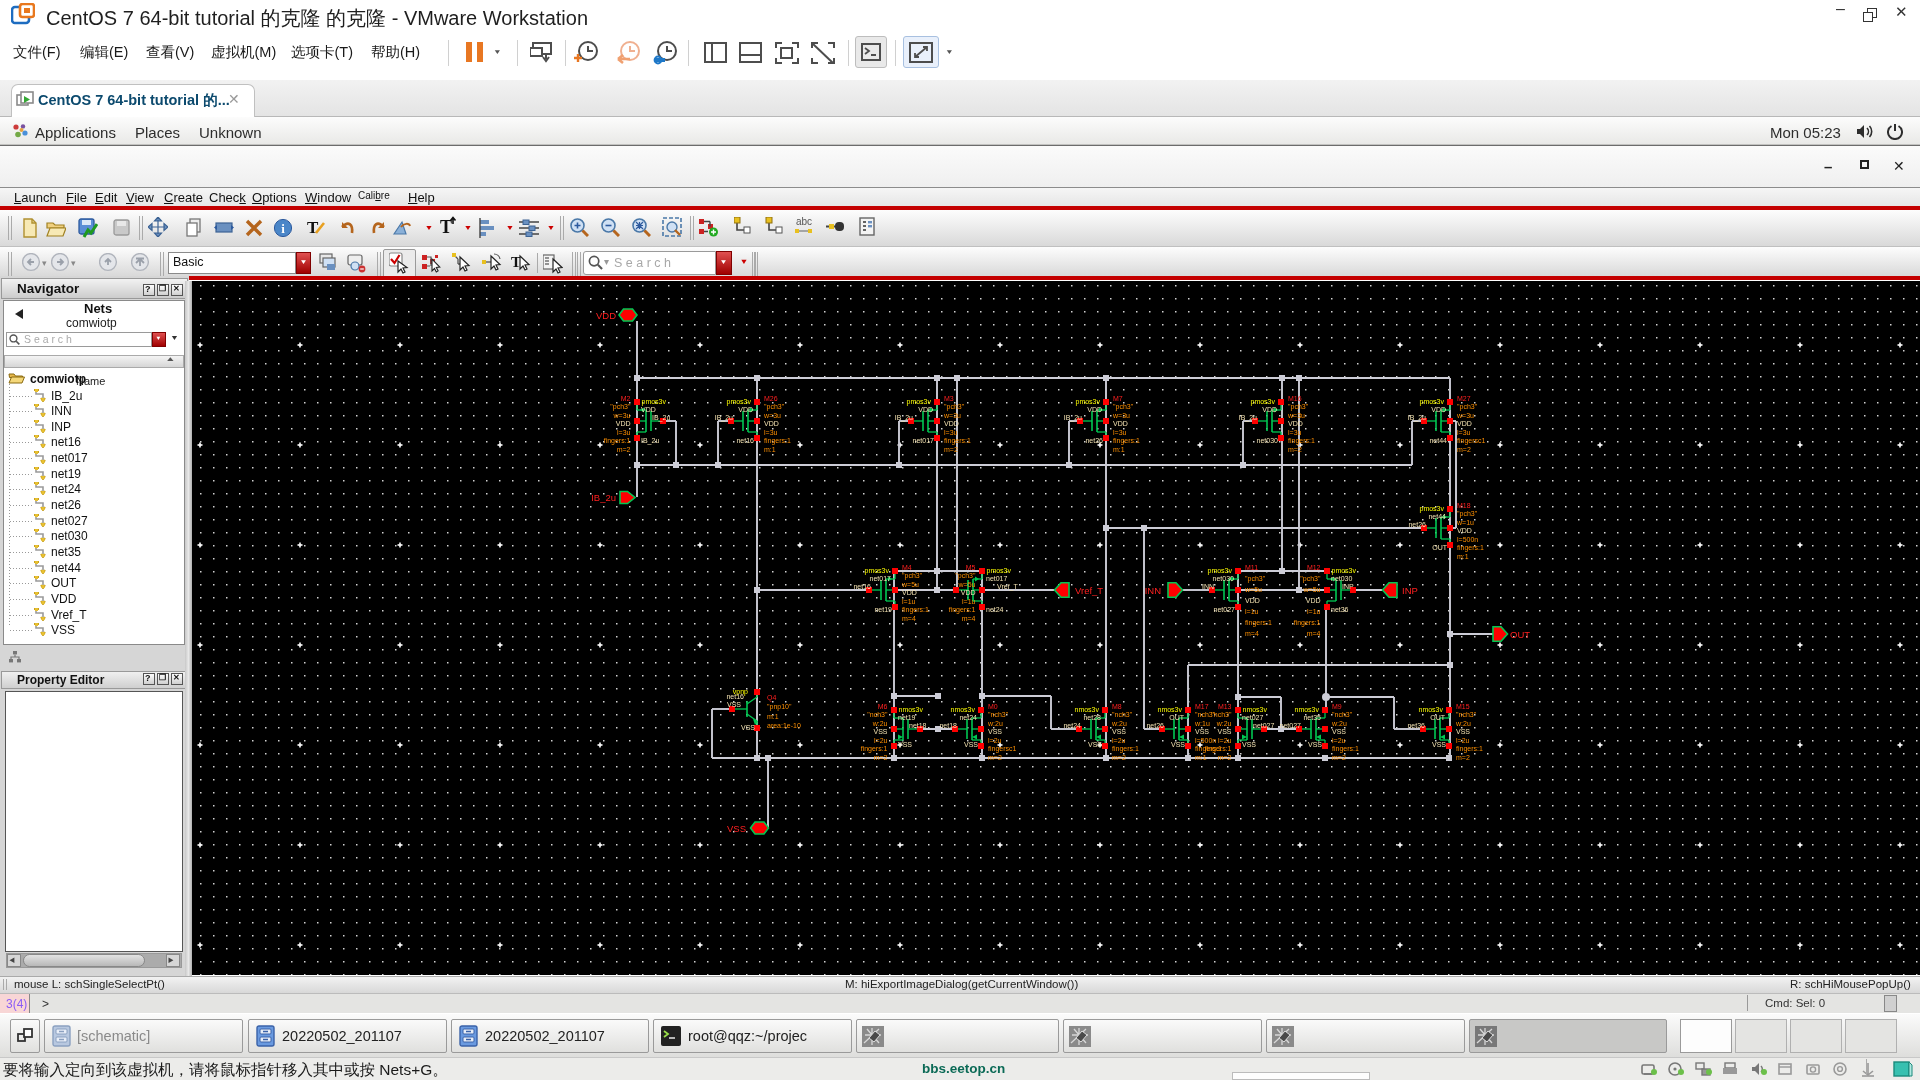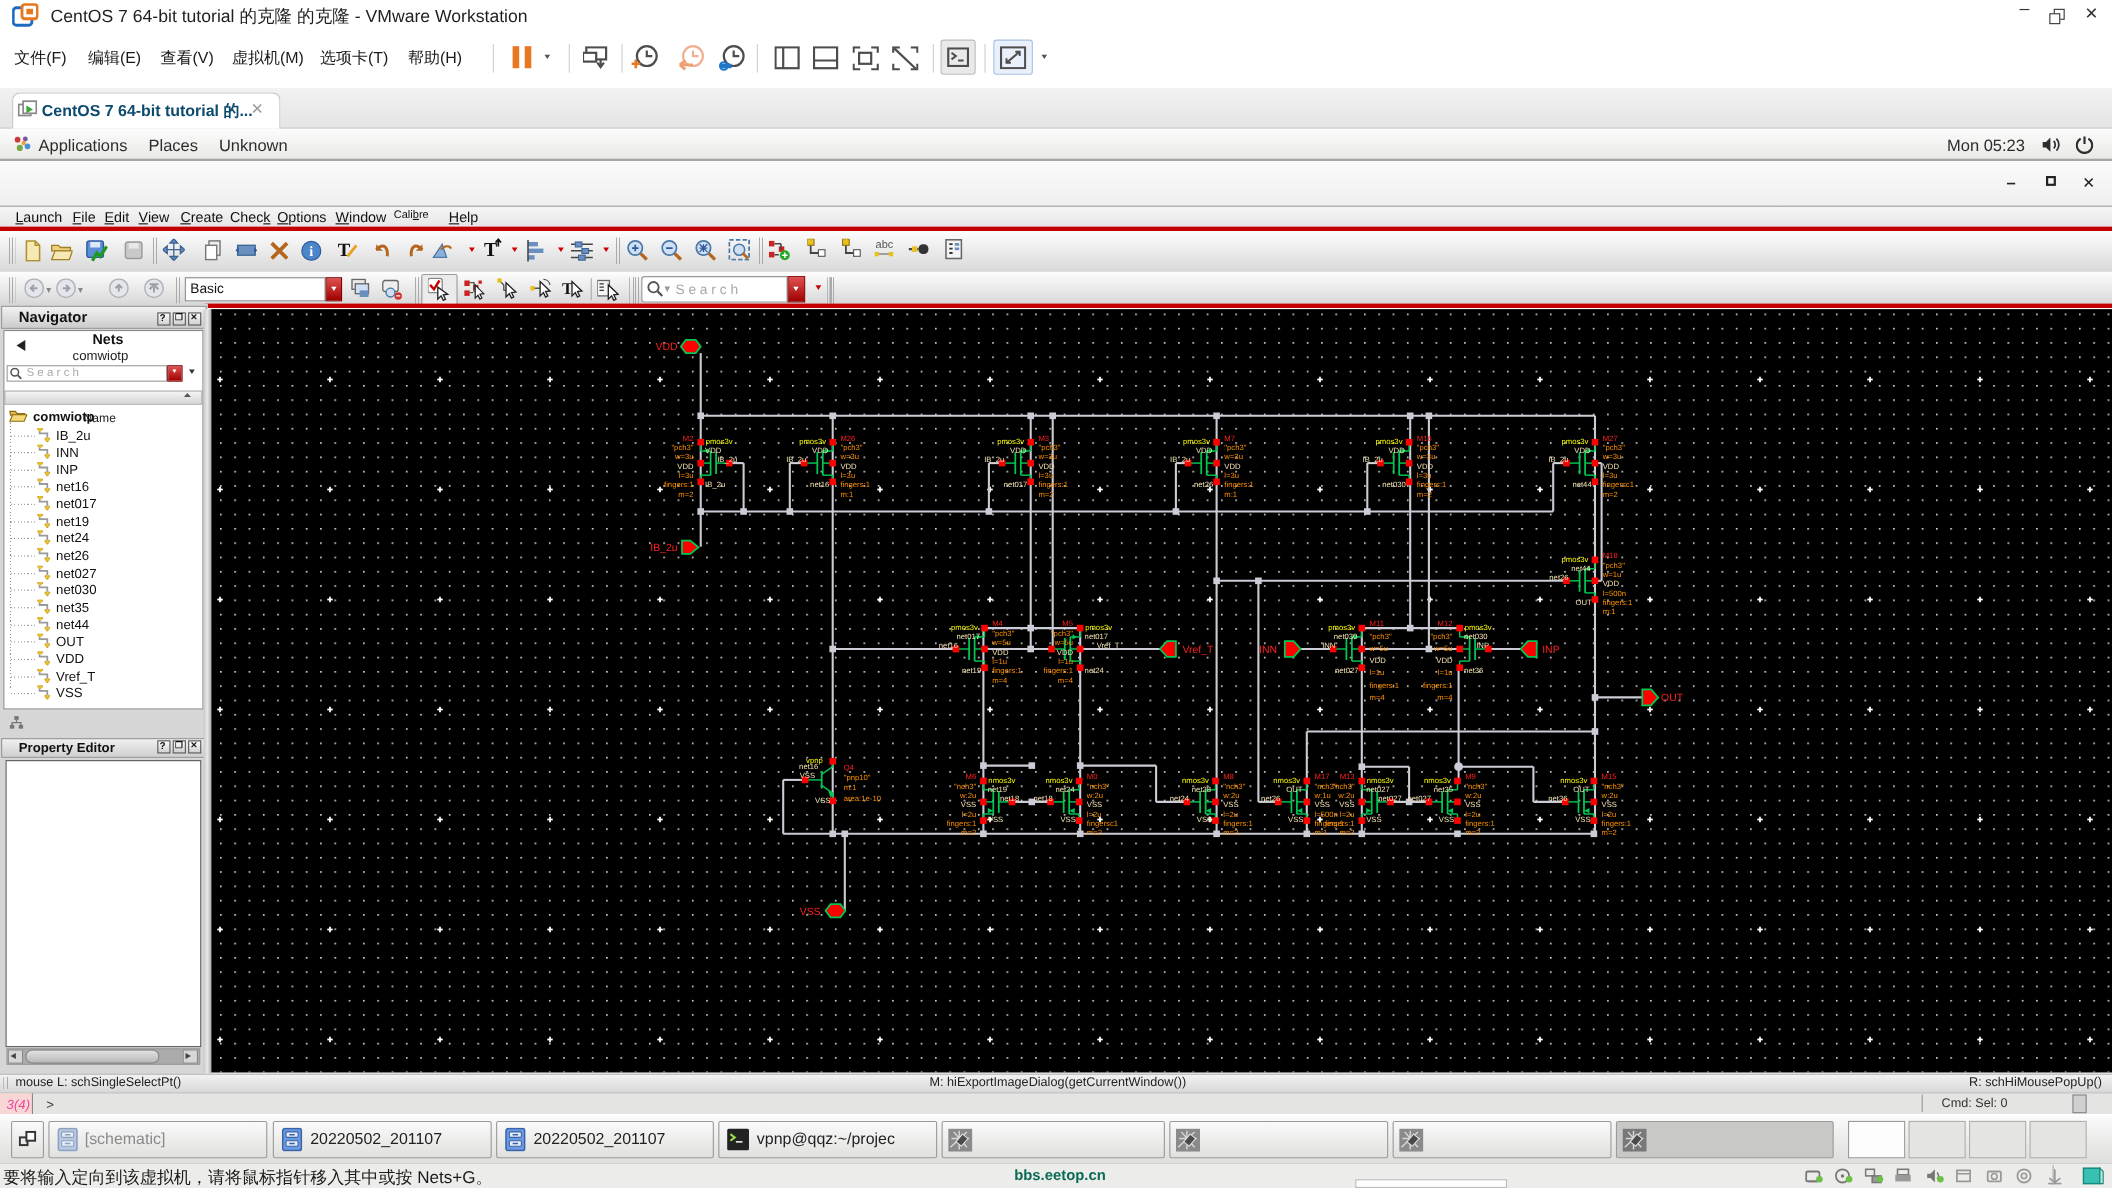--- a/index.html
+++ b/index.html
@@ -6,21 +6,21 @@
 .abs{position:absolute;}
 .tx{position:absolute;white-space:pre;}
 </style></head>
 <body>
 <div class="abs" style="left:0;top:0;width:1920px;height:28px;background:#ffffff;"></div>
 <svg class="abs" style="left:11px;top:3px" width="24" height="23" viewBox="0 0 24 23">
 <rect x="1" y="4" width="17" height="16" rx="3" fill="none" stroke="#1d6cc0" stroke-width="2.6"></rect>
 <rect x="9" y="1" width="14" height="13" rx="2.5" fill="#fff" stroke="#e8781e" stroke-width="2.6"></rect>
 <rect x="13" y="5" width="6" height="5" fill="#e8781e"></rect>
 </svg>
-<div class="tx" style="left:46px;top:5px;font-size:16px;color:#1f1f1f;text-align:right;">CentOS 7 64-bit tutorial 的克隆 的克隆 - VMware Workstation</div>
+<div class="tx" style="left:46px;top:5px;font-size:20px;color:#1f1f1f;text-align:right;">CentOS 7 64-bit tutorial 的克隆 的克隆 - VMware Workstation</div>
 <div class="tx" style="left:1836px;top:0px;font-size:16px;color:#333;">–</div>
 <div class="abs" style="left:1866.5px;top:8px;width:10px;height:10px;border:1.4px solid #333;"></div>
 <div class="abs" style="left:1862.5px;top:12px;width:10px;height:10px;border:1.4px solid #333;background:#fff;"></div>
 <div class="tx" style="left:1895px;top:3px;font-size:15px;color:#333;">✕</div>
 <div class="abs" style="left:0;top:28px;width:1920px;height:52px;background:#ffffff;"></div>
 <div class="tx" style="left:13px;top:43px;font-size:14.5px;color:#1a1a1a;">文件(F)</div>
 <div class="tx" style="left:80px;top:43px;font-size:14.5px;color:#1a1a1a;">编辑(E)</div>
 <div class="tx" style="left:146px;top:43px;font-size:14.5px;color:#1a1a1a;">查看(V)</div>
 <div class="tx" style="left:211px;top:43px;font-size:14.5px;color:#1a1a1a;">虚拟机(M)</div>
 <div class="tx" style="left:291px;top:43px;font-size:14.5px;color:#1a1a1a;">选项卡(T)</div>
@@ -526,21 +526,21 @@
 <div class="abs" style="left:23px;top:954px;width:122px;height:13px;background:linear-gradient(#e2e2e2,#b8b8b8);border:1px solid #888;border-radius:7px;"></div>
 <div class="abs" style="left:166px;top:954px;width:14px;height:13px;background:#d6d6d6;border:1px solid #888;"></div>
 <div class="tx" style="left:168px;top:955px;font-size:8px;color:#444;transform:scale(0.8,0.9);">▶</div>
 <div class="abs" style="left:0;top:976px;width:1920px;height:17px;background:linear-gradient(#f2f2f2,#d8d8d8);border-top:1px solid #aaa;"></div>
 <div class="abs" style="left:3px;top:979px;width:6px;height:11px;background:repeating-linear-gradient(90deg,#aaa 0,#aaa 1px,transparent 1px,transparent 3px);"></div>
 <div class="tx" style="left:14px;top:978px;font-size:11.5px;color:#222;">mouse L: schSingleSelectPt()</div>
 <div class="tx" style="left:845px;top:978px;font-size:11.5px;color:#222;">M: hiExportImageDialog(getCurrentWindow())</div>
 <div class="tx" style="left:1790px;top:978px;font-size:11.5px;color:#222;">R: schHiMousePopUp()</div>
 <div class="abs" style="left:0;top:993px;width:1920px;height:20px;background:#e4e4e2;border-top:1px solid #bbb;"></div>
 <div class="abs" style="left:0px;top:994px;width:30px;height:19px;background:#f8d6d6;border-right:1.5px solid #888;"></div>
-<div class="tx" style="left:6px;top:997px;font-size:12px;color:#ec4899;font-style:italic;">3(4)</div>
+<div class="tx" style="left:6px;top:997px;font-size:12px;color:#8b5cf6;">3(4)</div>
 <div class="tx" style="left:42px;top:997px;font-size:12px;color:#333;">&gt;</div>
 <div class="abs" style="left:1747px;top:995px;width:1px;height:16px;background:#999;"></div>
 <div class="tx" style="left:1765px;top:997px;font-size:11.5px;color:#333;">Cmd: Sel: 0</div>
 <div class="abs" style="left:1884px;top:995px;width:13px;height:17px;background:#d0d0d0;border:1px solid #888;"></div>
 <div class="abs" style="left:0;top:1013px;width:1920px;height:44px;background:linear-gradient(#fbfbfb,#dededc);border-top:1px solid #fff;"></div>
 <div class="abs" style="left:10px;top:1019px;width:30px;height:34px;background:linear-gradient(#fafafa,#e0e0de);border:1px solid #9a9a9a;border-radius:2px;"></div>
 <svg class="abs" style="left:17px;top:1028px" width="16" height="16" viewBox="0 0 16 16">
 <rect x="1" y="6" width="7" height="7" fill="none" stroke="#333" stroke-width="1.8"></rect>
 <rect x="7" y="1" width="8" height="8" fill="#fff" stroke="#333" stroke-width="1.8"></rect>
   </svg>
@@ -567,21 +567,21 @@
 <rect x="4" y="12" width="11" height="5" rx="1" fill="#e8eef8" stroke="#3a62a8"></rect>
 <path d="M7 6.5 h5 M7 14.5 h5" stroke="#3a62a8" stroke-width="1.4"></path>
   </svg>
 <div class="tx" style="left:485px;top:1028px;font-size:14.5px;color:#222;">20220502_201107</div>
 <div class="abs" style="left:653px;top:1019px;width:199px;height:34px;background:linear-gradient(#fafafa,#e0e0de);border:1px solid #9a9a9a;border-radius:2px;"></div>
 <svg class="abs" style="left:661px;top:1026px" width="20" height="20" viewBox="0 0 20 20">
 <rect x="0" y="0" width="20" height="20" rx="2" fill="#222"></rect>
 <path d="M3 5 l4 3 -4 3" stroke="#9adf4a" stroke-width="1.8" fill="none"></path>
     <path d="M8 12 h6" stroke="#ddd" stroke-width="1.6"></path>
   </svg>
-<div class="tx" style="left:688px;top:1028px;font-size:14.5px;color:#222;">vpnp@qqz:~/projec</div>
+<div class="tx" style="left:688px;top:1028px;font-size:14.5px;color:#222;">root@qqz:~/projec</div>
 <div class="abs" style="left:856px;top:1019px;width:203px;height:34px;background:linear-gradient(#fafafa,#e0e0de);border:1px solid #9a9a9a;border-radius:2px;"></div>
 <svg class="abs" style="left:862px;top:1026px" width="22" height="21" viewBox="0 0 22 21">
 <rect x="0" y="0" width="22" height="21" fill="#8a8a8a"></rect>
 <path d="M2 17 L17 3 M5 3 l12 14 M3 9 h16 M10 2 v17" stroke="#d8d8d8" stroke-width="1.3"></path>
 <path d="M13 5 l5 4 -6 7 -5-4 z" fill="#4a4a4a" stroke="#ddd" stroke-width="1"></path>
   </svg>
 <div class="abs" style="left:1063px;top:1019px;width:199px;height:34px;background:linear-gradient(#fafafa,#e0e0de);border:1px solid #9a9a9a;border-radius:2px;"></div>
 <svg class="abs" style="left:1069px;top:1026px" width="22" height="21" viewBox="0 0 22 21">
 <rect x="0" y="0" width="22" height="21" fill="#8a8a8a"></rect>
 <path d="M2 17 L17 3 M5 3 l12 14 M3 9 h16 M10 2 v17" stroke="#d8d8d8" stroke-width="1.3"></path>

